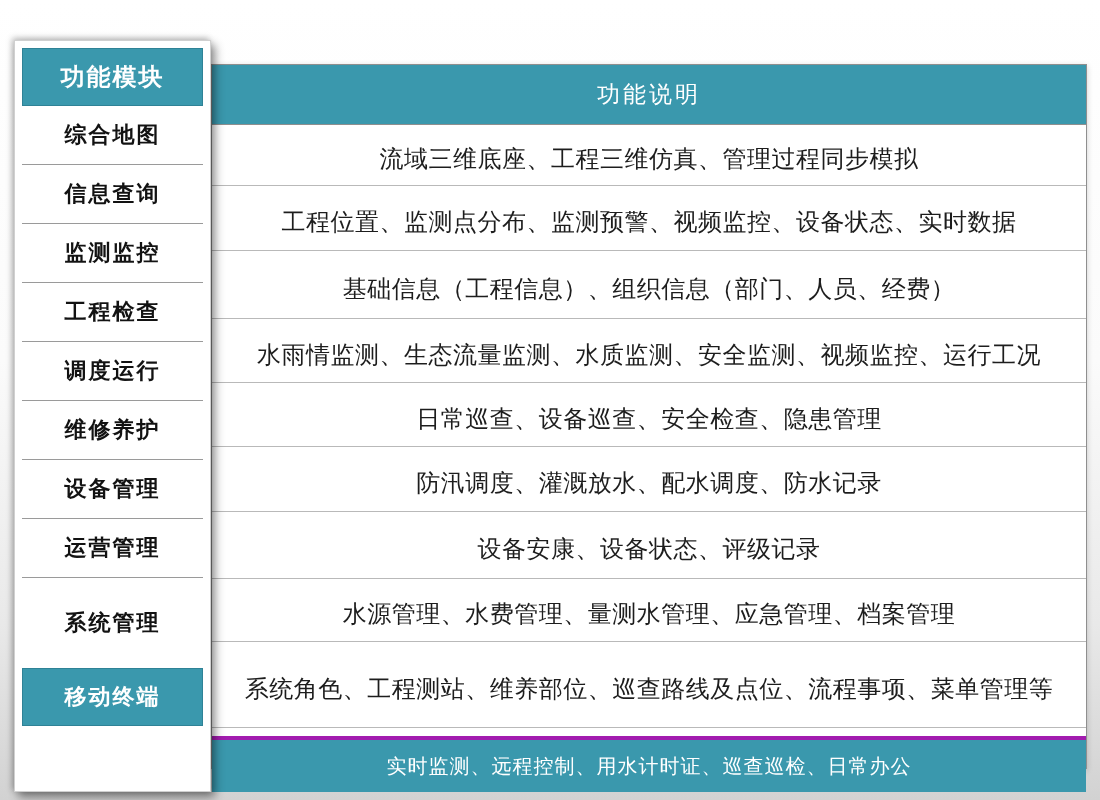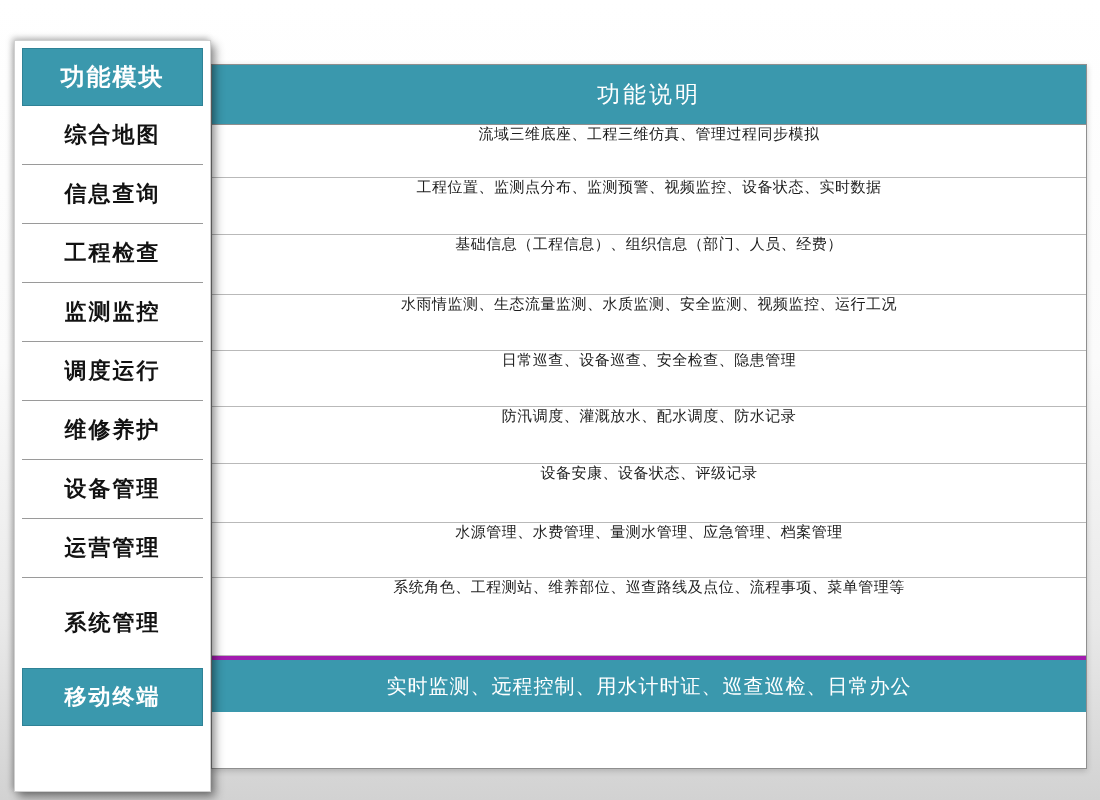--- a/index.html
+++ b/index.html
@@ -13,32 +13,33 @@
   
   .feature-table {
     position: absolute;
     left: 211px; top: 64px;
     width: 876px; height: 705px;
     background: #ffffff;
     border: 1px solid #8f8f8f;
     display: flex;
     flex-direction: column;
     box-shadow: 0 2px 6px rgba(0,0,0,0.18);
+    gap: 8px;
   }
   .ft-header {
     height: 60px; flex: 0 0 60px;
     background: #3a98ad;
     color: #ffffff;
     display: flex; align-items: center; justify-content: center;
     font-size: 23px; letter-spacing: 3px;
     border-bottom: 1px solid #8f8f8f;
   }
   .ft-row {
-    display: flex; justify-content: center;
-    font-size: 15px; color: #1d1d1d;
+    display: flex; align-items: center; justify-content: center;
+    font-size: 24px; color: #1d1d1d;
     border-bottom: 1px solid #b9b9b9;
     letter-spacing: 0.5px;
   }
   .ft-row:last-of-type { border-bottom: none; }
   .h53 { flex: 0 0 53px; } .h57 { flex: 0 0 57px; } .h60 { flex: 0 0 60px; }
   .h56 { flex: 0 0 56px; } .h59 { flex: 0 0 59px; } .h55 { flex: 0 0 55px; }
   .h78 { flex: 0 0 78px; }
   .ft-footer {
     flex: 0 0 56px;
     background: #3a98ad;
@@ -123,22 +124,22 @@
     <span>实时监测、远程控制、用水计时证、巡查巡检、日常办公</span>
   </div>
 </div>
 
 <div class="module-card">
   <div class="mc-header">
     <span>功能模块</span>
   </div>
   <div class="mc-item">综合地图</div>
   <div class="mc-item">信息查询</div>
+  <div class="mc-item">监测监控</div>
   <div class="mc-item">工程检查</div>
-  <div class="mc-item">监测监控</div>
   <div class="mc-item">调度运行</div>
   <div class="mc-item">维修养护</div>
   <div class="mc-item">设备管理</div>
   <div class="mc-item">运营管理</div>
   <div class="mc-item tall">系统管理</div>
   <div class="mc-footer">
     <span>移动终端</span>
   </div>
 </div>
 

